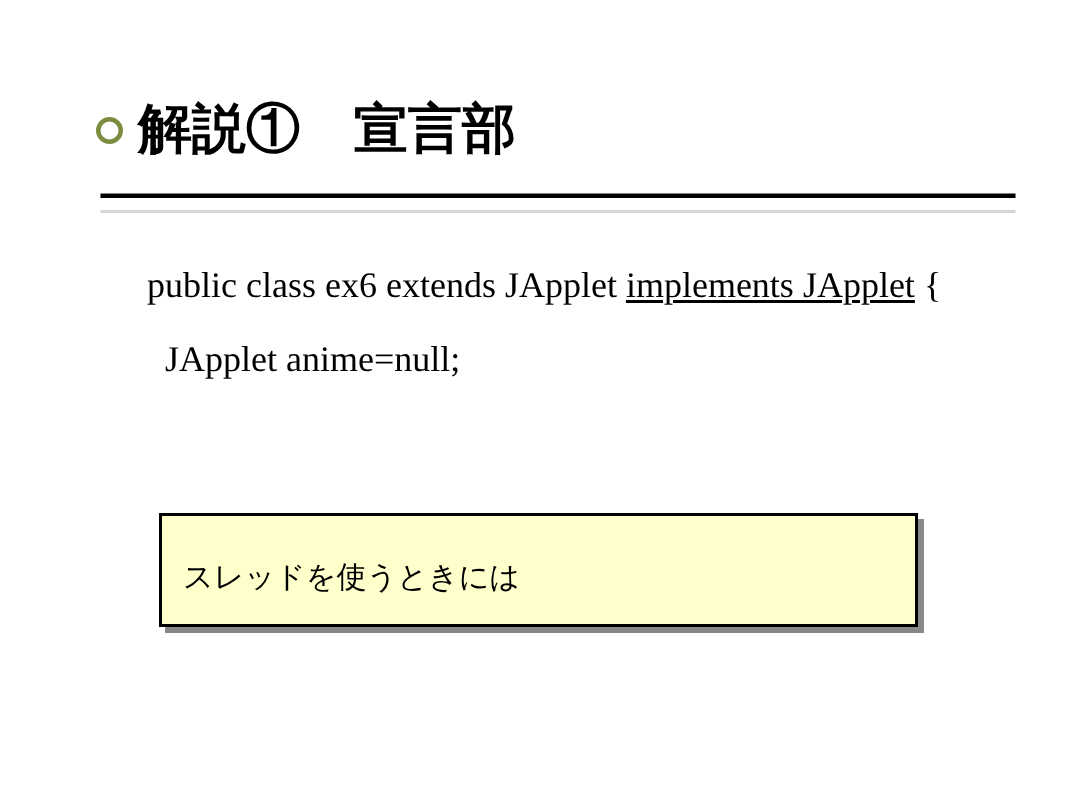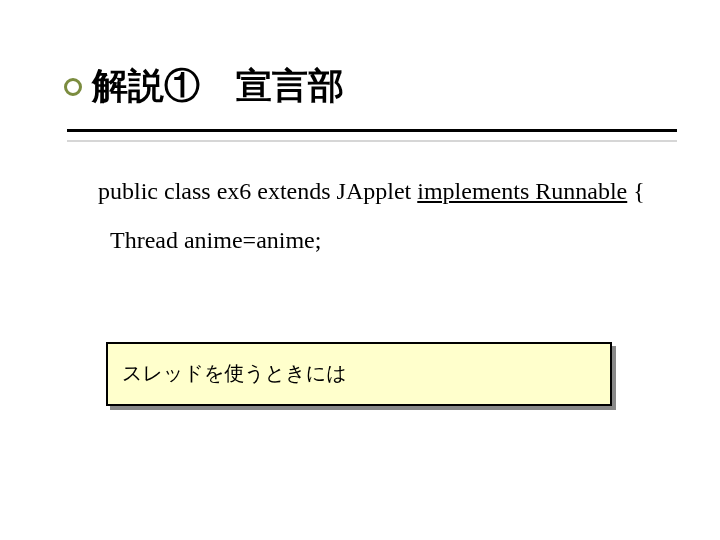--- a/index.html
+++ b/index.html
@@ -75,21 +75,21 @@
     padding-left: 12px;
   }
   .note-box {
     position: absolute;
     top: 342px;
     left: 106px;
     width: 506px;
     box-sizing: border-box;
     background: #ffffcc;
     border: 2px solid #000000;
-    padding: 10px 14px 12px 14px;
+    padding: 22px 14px 12px 14px;
     box-shadow: 4px 4px 0 #888888;
   }
   .note-line {
     font-family: "MS PGothic", "Hiragino Kaku Gothic Pro", Meiryo, sans-serif;
     font-size: 20px;
     color: #000000;
     line-height: 1.9;
   }
 </style>
 </head>
@@ -98,22 +98,22 @@
 <div class="slide">
 
   <div class="title-block">
     <span class="title-bullet"></span><span class="title-text">解説①　宣言部</span>
     <hr class="title-rule">
     <hr class="title-shadow">
   </div>
 
   <div class="body">
     <div class="code-line">
-      <span>public class ex6 extends JApplet </span><span class="underline">implements Runnable</span><span> {</span>
+      <span>public class ex6 extends JApplet </span><span class="underline">implements JApplet</span><span> {</span>
     </div>
-    <div class="code-line indent">Thread anime=anime;</div>
+    <div class="code-line indent">JApplet anime=null;</div>
   </div>
 
   <div class="note-box">
     <div class="note-line">スレッドを使うときには</div>
   </div>
 
 </div>
 
 </body></html>

